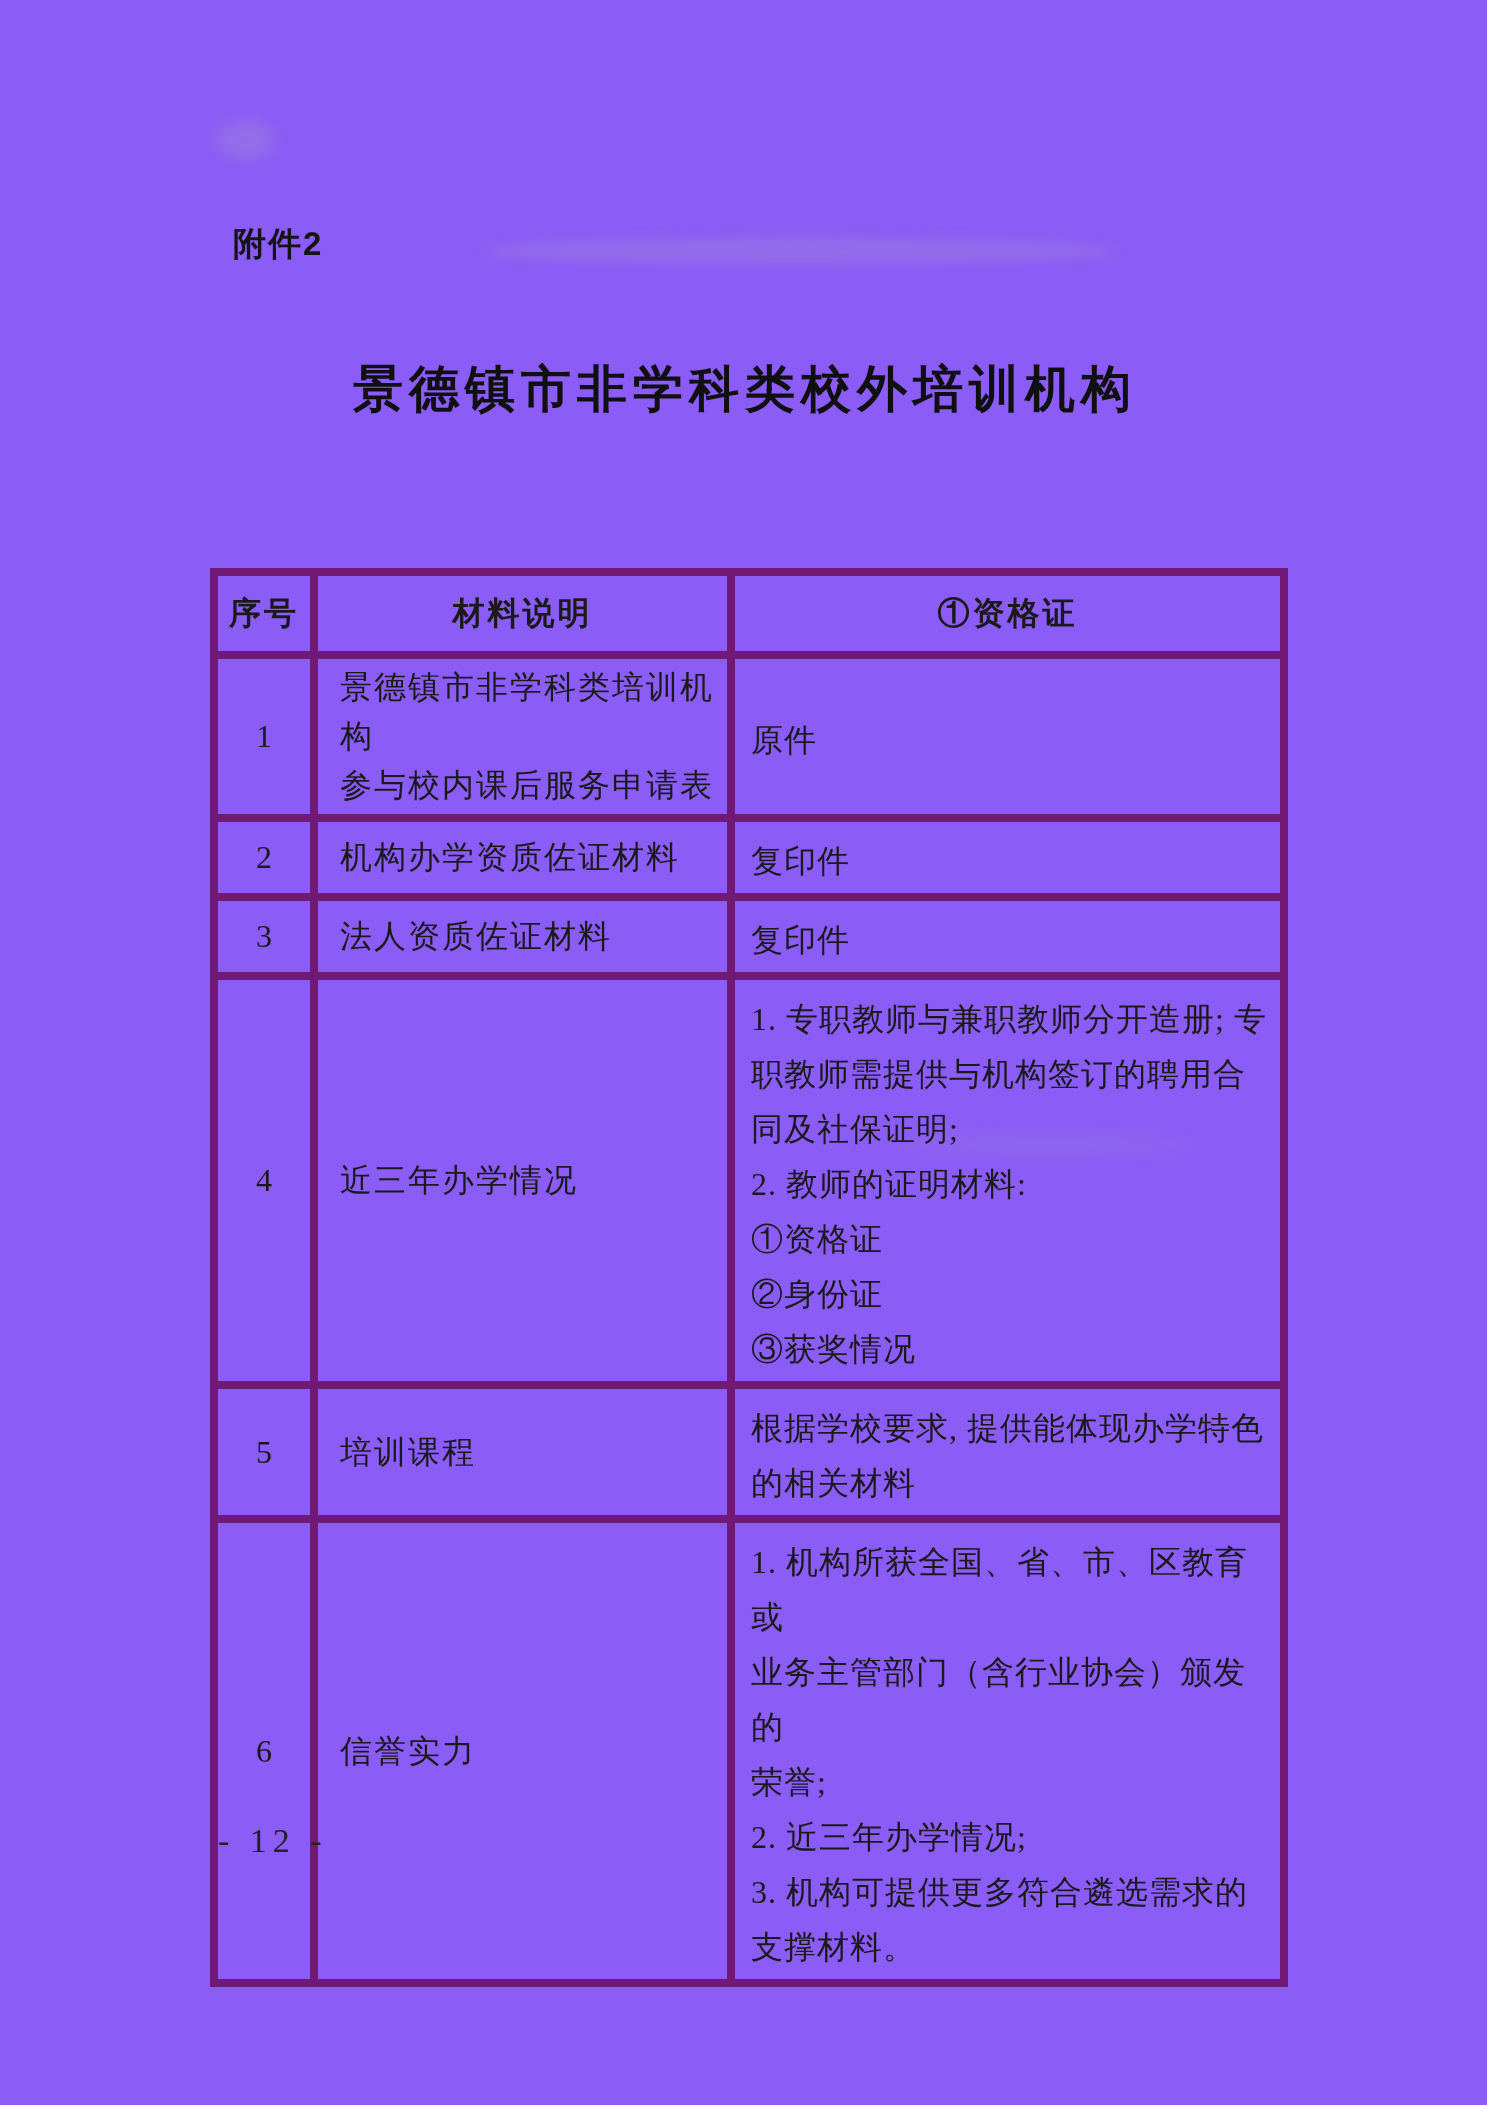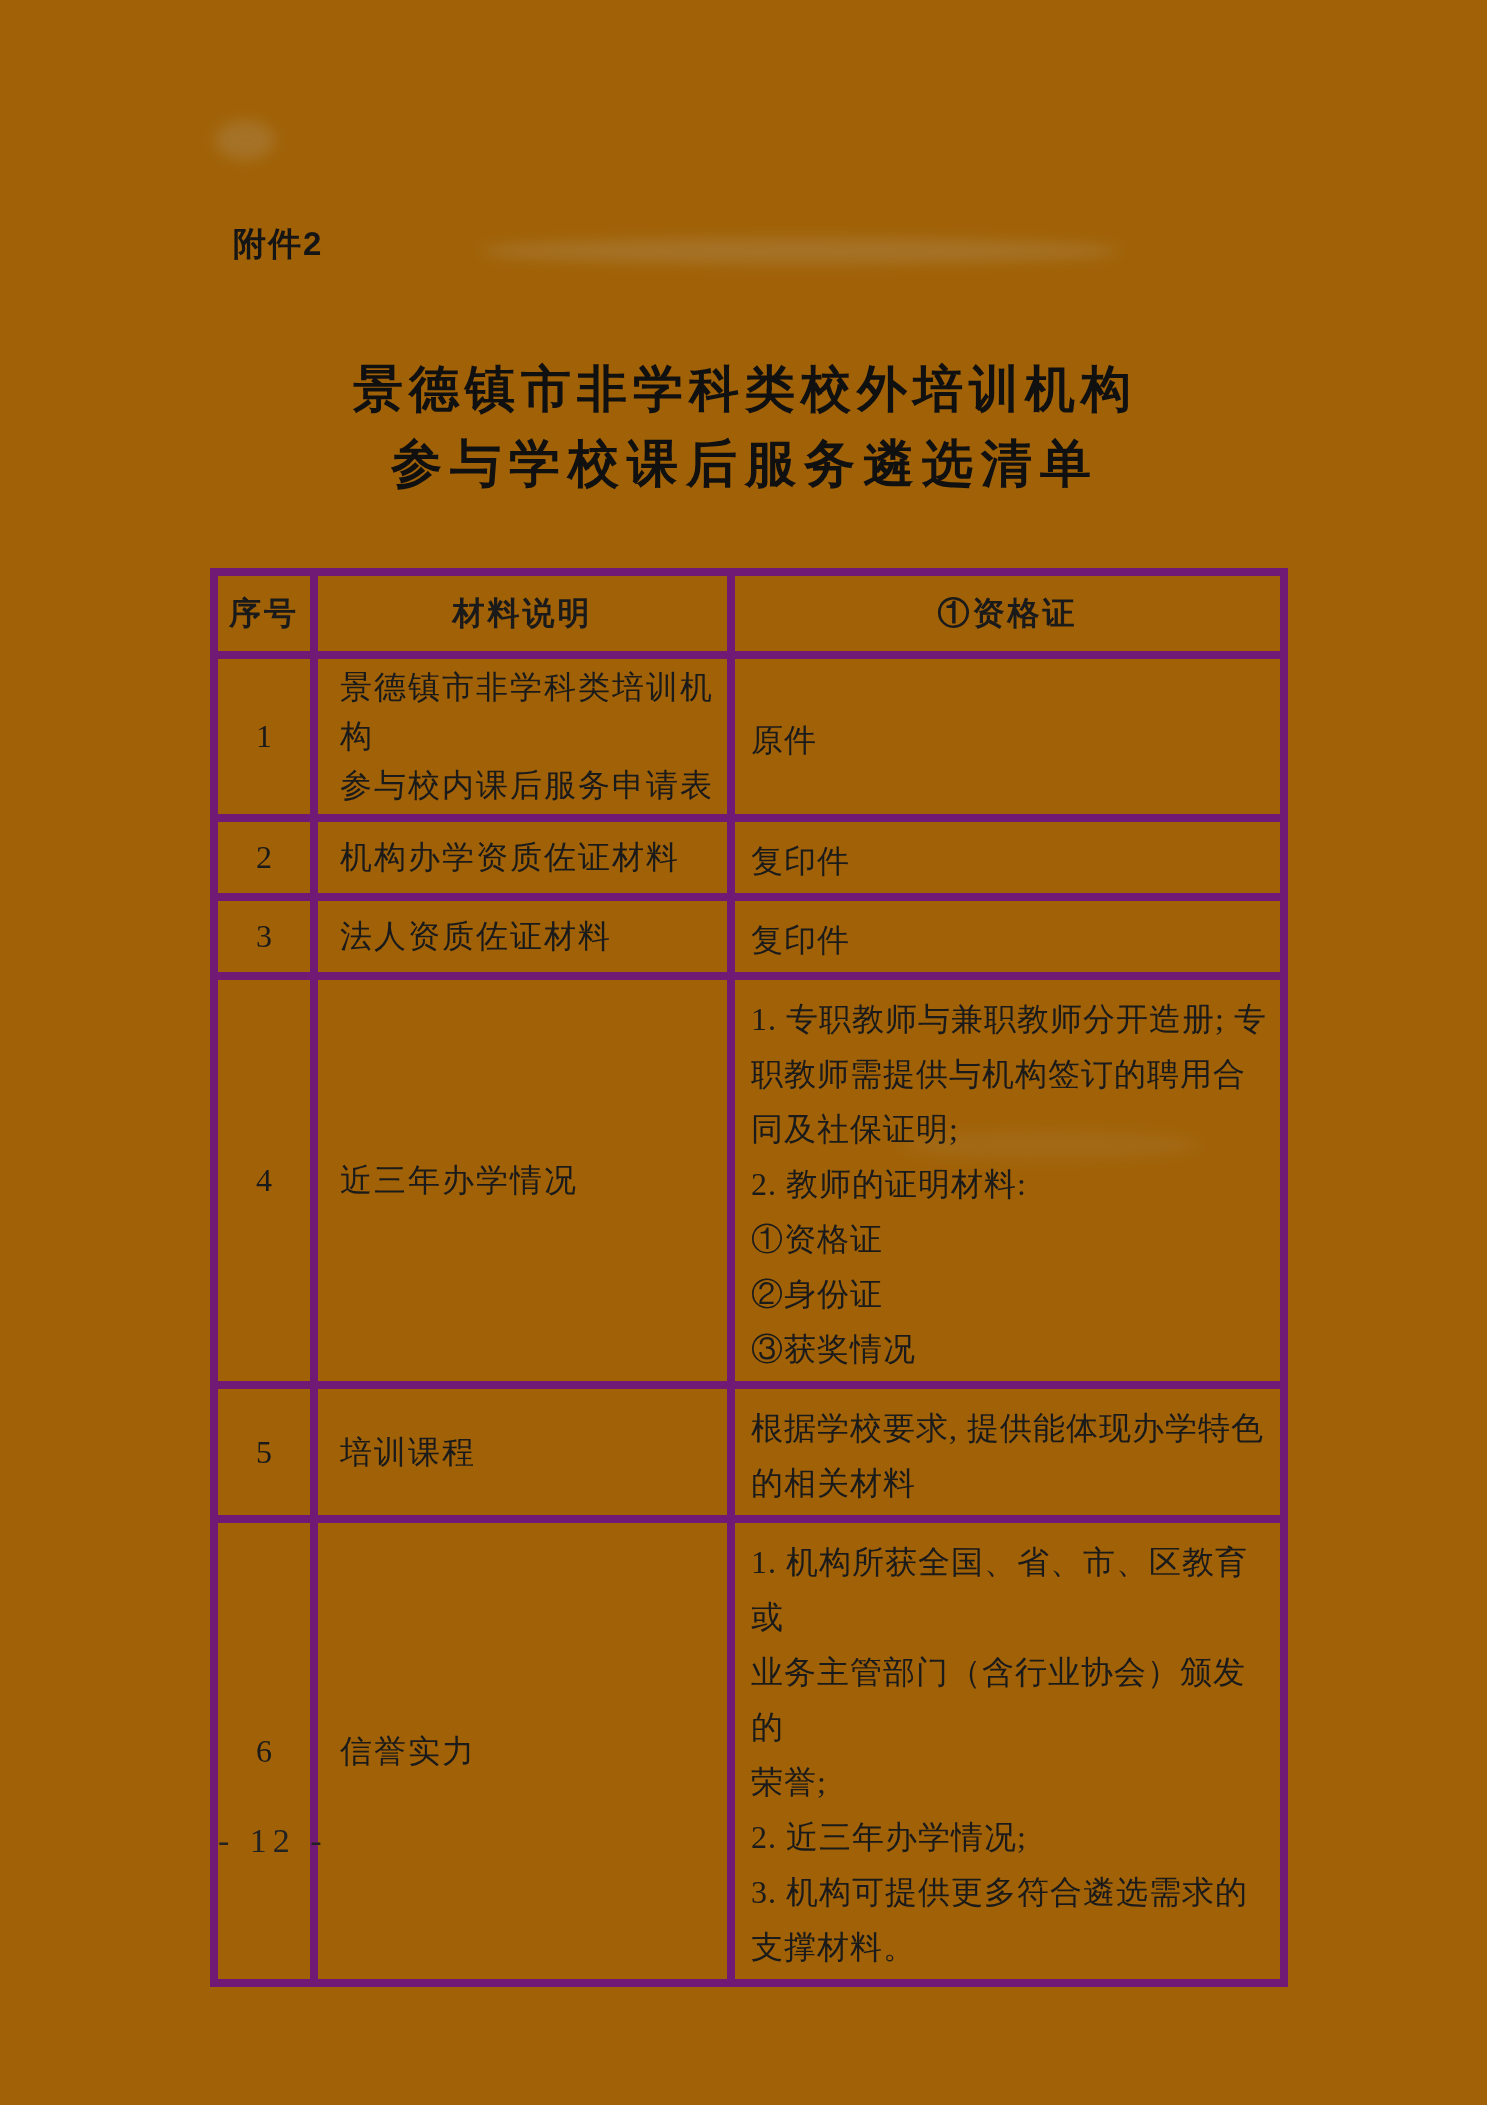--- a/index.html
+++ b/index.html
@@ -1,19 +1,19 @@
 <!DOCTYPE html>
 <html><head>
 <meta charset="utf-8">
 <style>
   html,body{margin:0;padding:0;background:#e8e8e6;}
   .page{
     position:relative;
     width:1487px;height:2105px;
-    background:#a16207;
+    background:#8b5cf6;
     overflow:hidden;
     font-family:"Liberation Serif", serif;
     color:#1c1c1c;
   }
   
   .smudge{position:absolute;background:#b9b9b4;filter:blur(7px);opacity:.18;border-radius:50%;}
   .smudge.s1{left:480px;top:238px;width:640px;height:26px;}
   .smudge.s2{left:215px;top:120px;width:60px;height:40px;}
   .smudge.s3{left:900px;top:1130px;width:300px;height:30px;opacity:.08;}
 
@@ -83,21 +83,20 @@
 <div class="page">
 
   <div class="smudge s1"></div>
   <div class="smudge s2"></div>
   <div class="smudge s3"></div>
 
   <div class="attachment">附件2</div>
 
   <div class="title">
     <div class="t1">景德镇市非学科类校外培训机构</div>
-    <div class="t2">参与学校课后服务遴选清单</div>
   </div>
 
   <table class="materials">
     <colgroup>
       <col style="width:100px">
       <col style="width:417px">
       <col style="width:553px">
     </colgroup>
     <thead>
       <tr>

